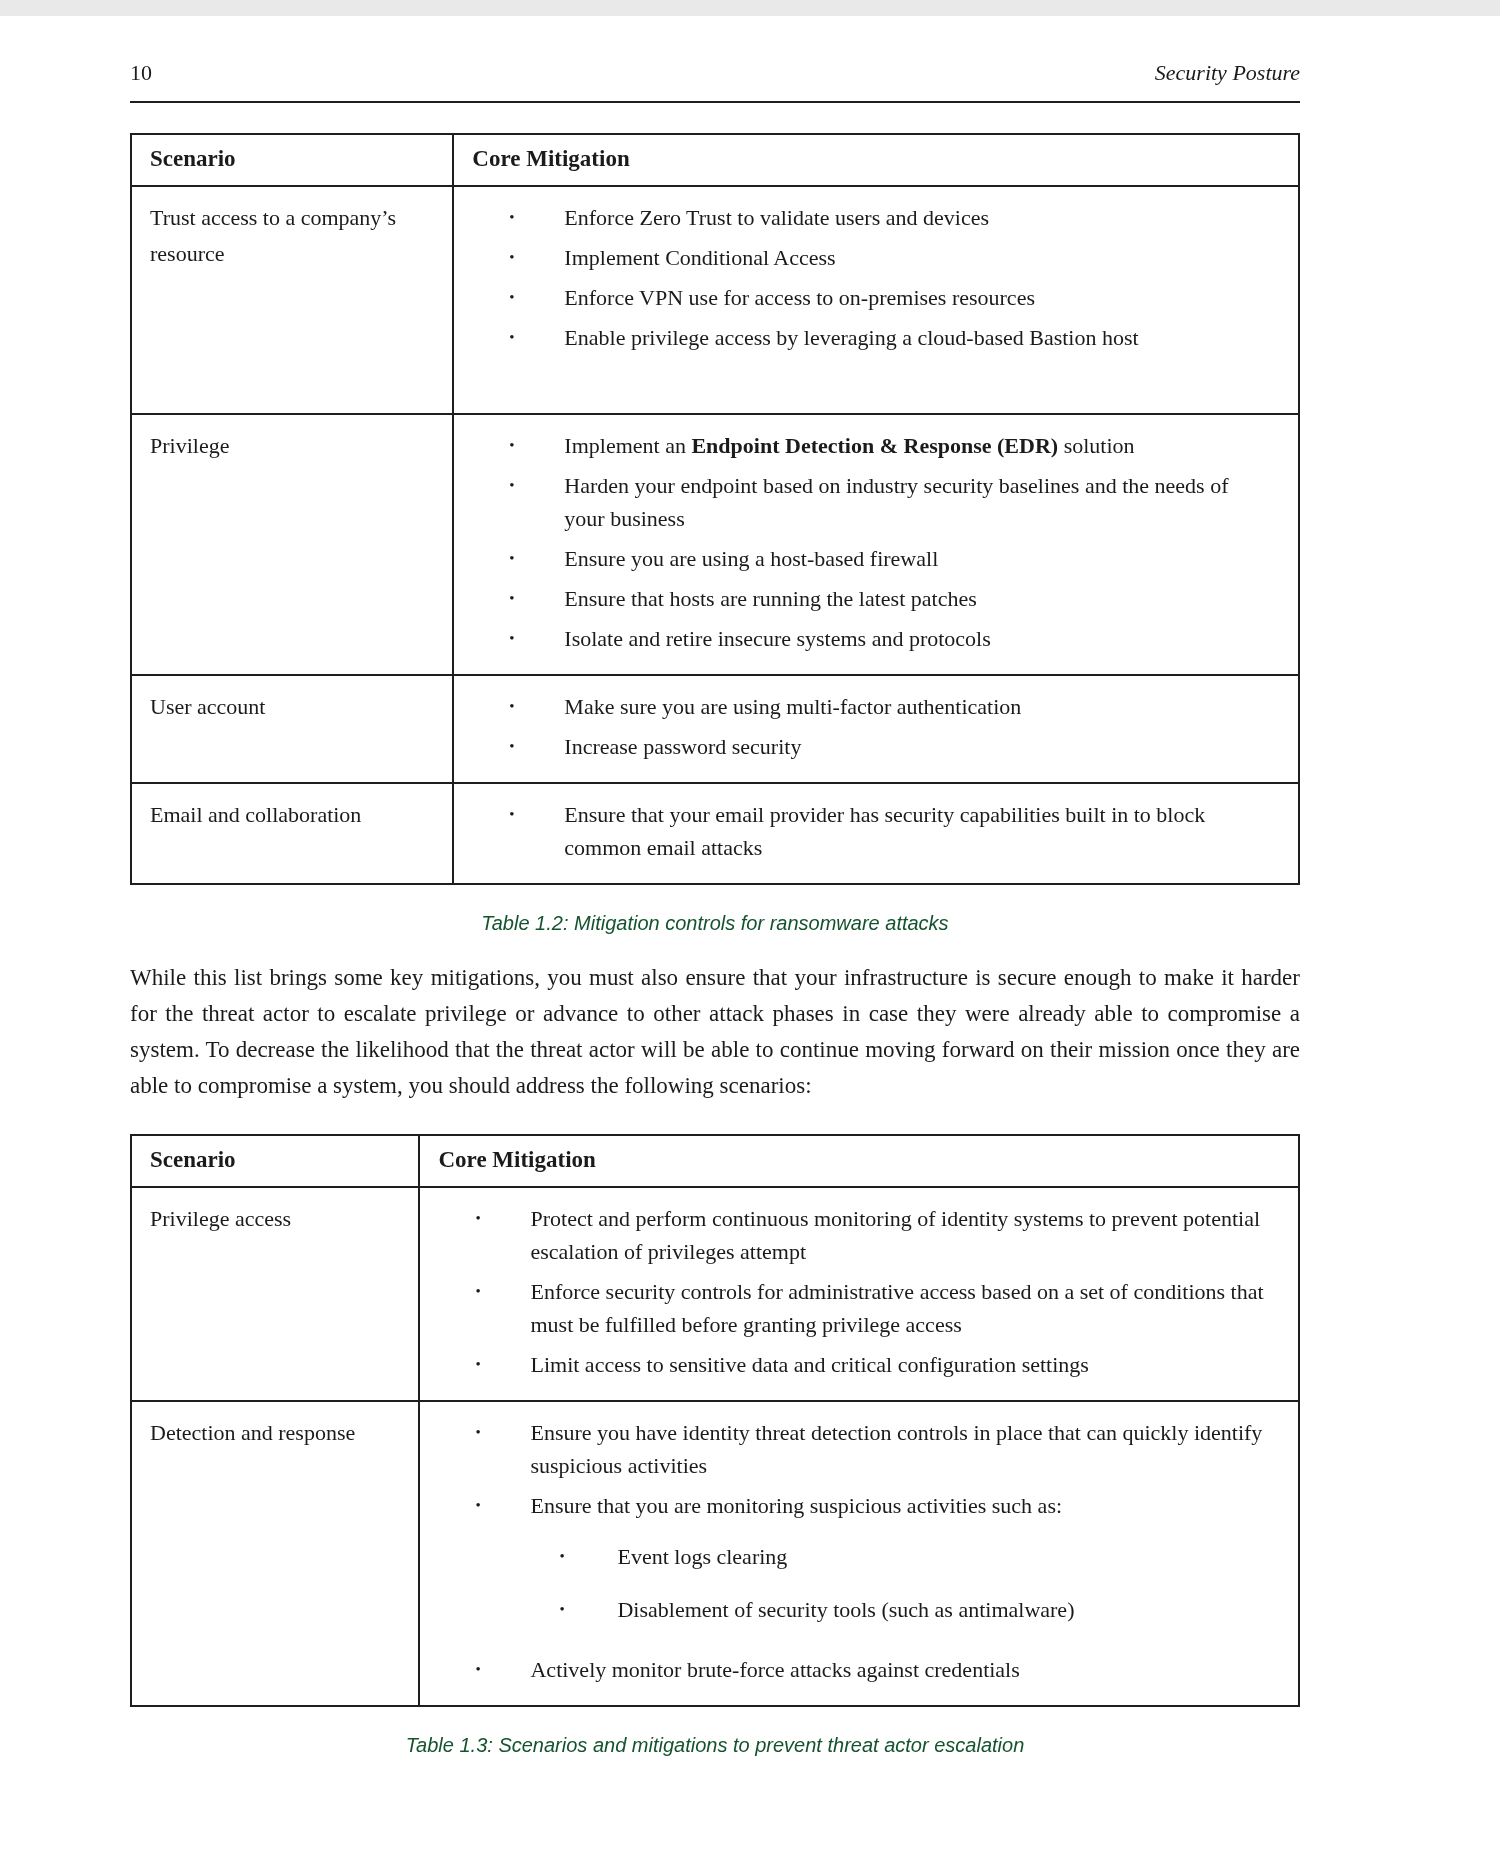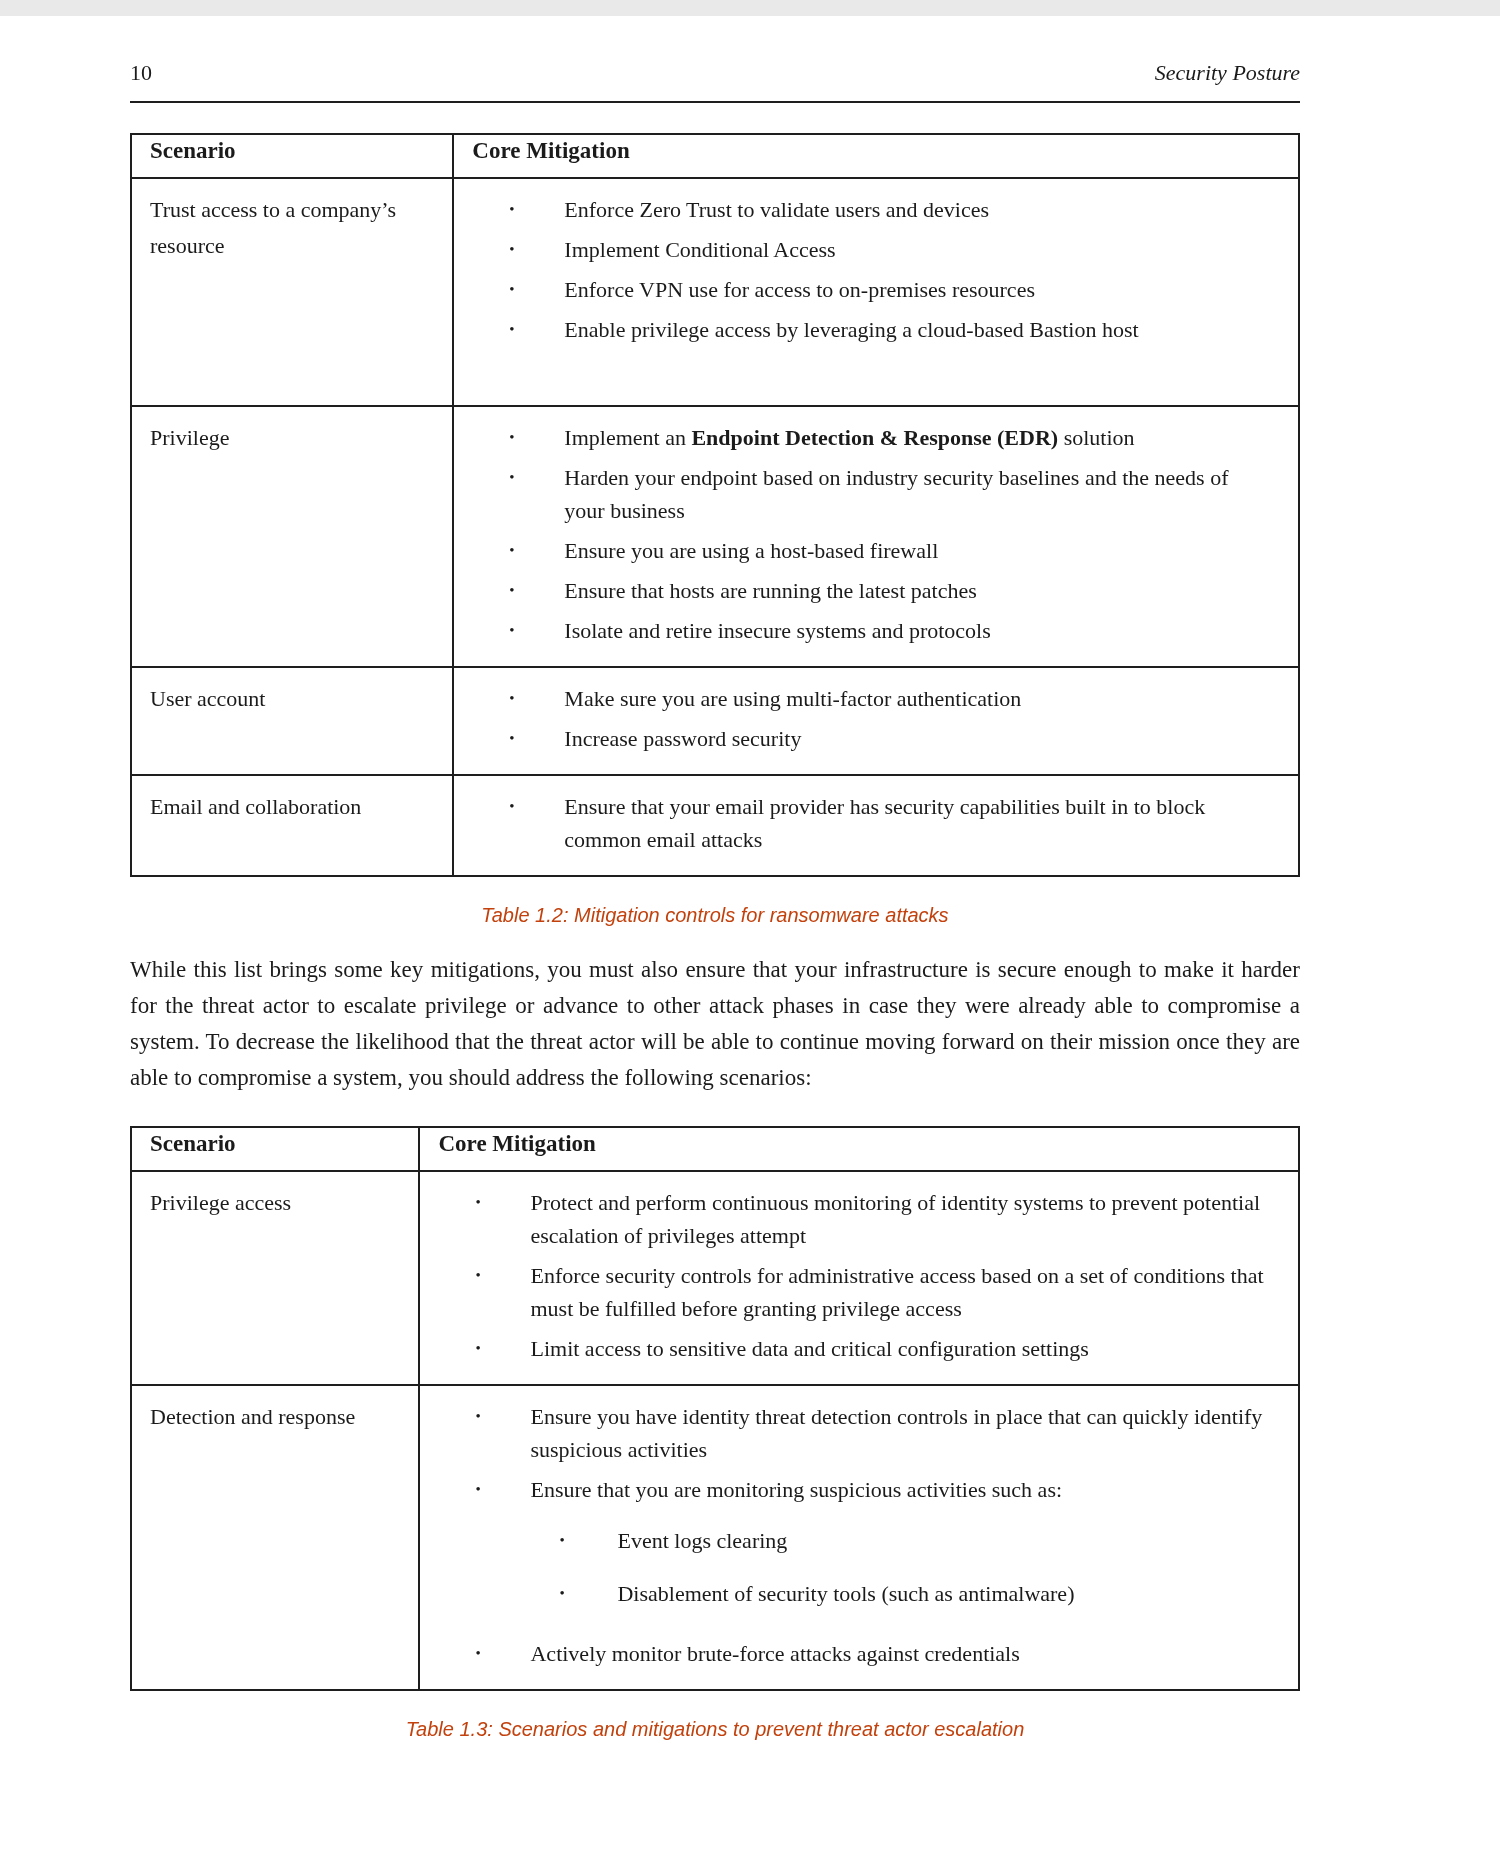--- a/index.html
+++ b/index.html
@@ -36,21 +36,21 @@
     width: 100%;
     border-collapse: collapse;
     margin-top: 30px;
     table-layout: fixed;
   }
   table.mtable th, table.mtable td { border: 2px solid #1e1e1e; vertical-align: top; }
   table.mtable th {
     text-align: left;
     font-size: 23px;
     font-weight: bold;
-    padding: 1px 18px 11px;
+    padding: 9px 18px 11px;
     line-height: 30px;
   }
   td.scenario { font-size: 22px; line-height: 36px; padding: 13px 18px 14px; }
   td.mitigation { padding: 14px 26px 12px 0; font-size: 22px; line-height: 33px; }
   td.mitigation.pad-extra { padding-bottom: 52px; }
 
   ul.blist { list-style: none; margin: 0; padding: 0 0 0 55px; }
   ul.blist > li { display: flex; margin-bottom: 7px; }
   .dot { flex: 0 0 55px; font-size: 15px; line-height: 33px; }
   .li-text { flex: 1 1 auto; }
@@ -62,21 +62,21 @@
   .t1 col.c1 { width: 27.6%; }
   .t2 col.c1 { width: 24.7%; }
 
   .caption {
     margin: 26px 0 0;
     text-align: center;
     font-family: "Liberation Sans", sans-serif;
     font-style: italic;
     font-size: 20px;
     line-height: 24px;
-    color: #c2410c;
+    color: #14532d;
   }
   .body-text {
     margin: 25px 0 0;
     font-size: 23px;
     line-height: 36px;
     text-align: justify;
   }
 </style>
 </head>
 <body>

